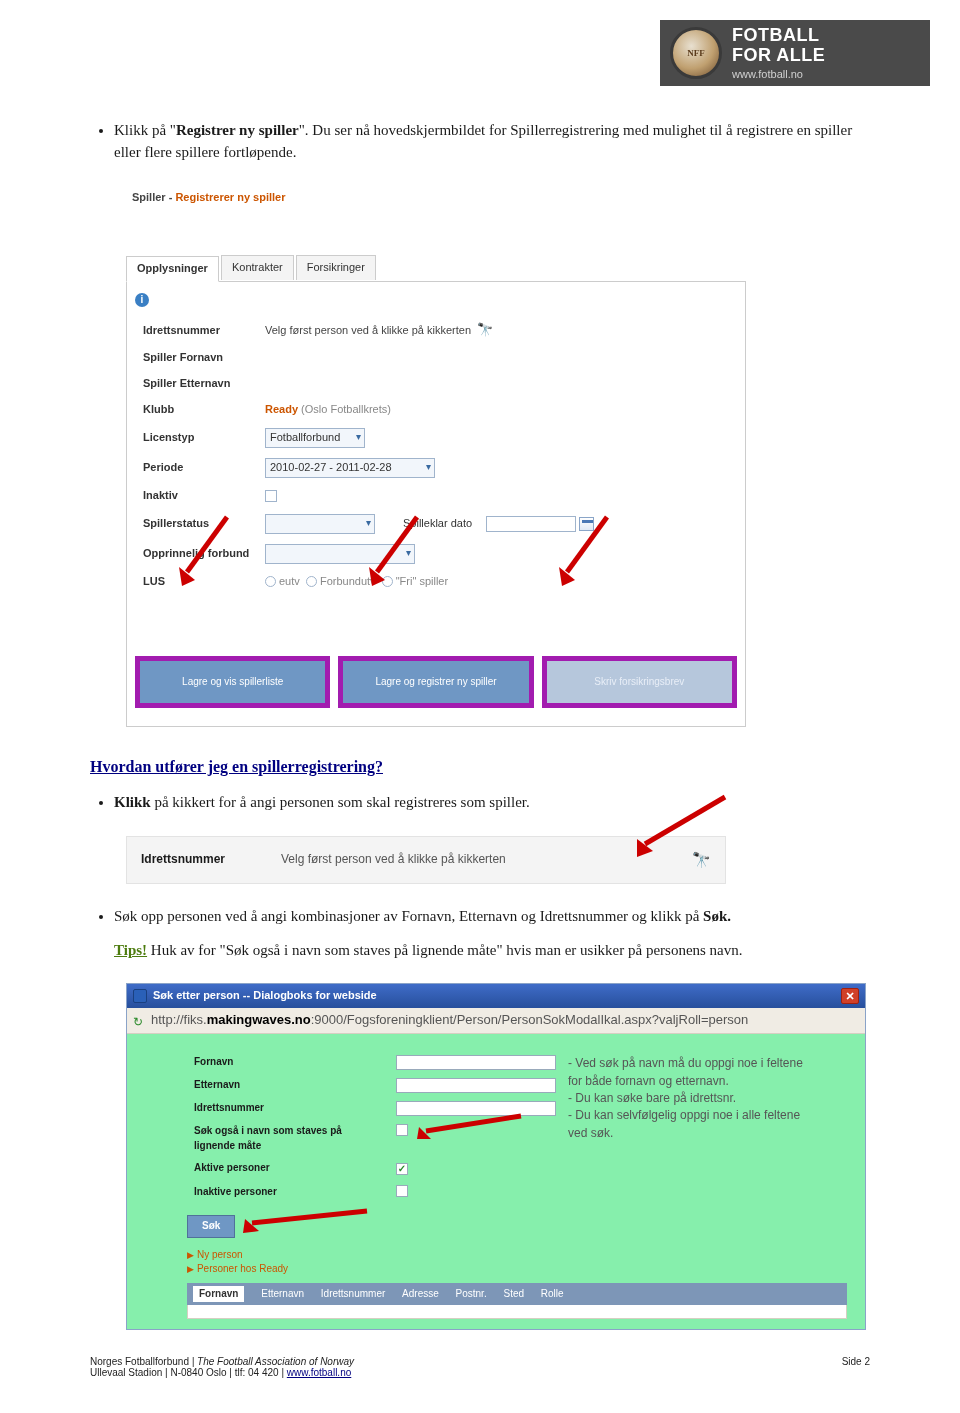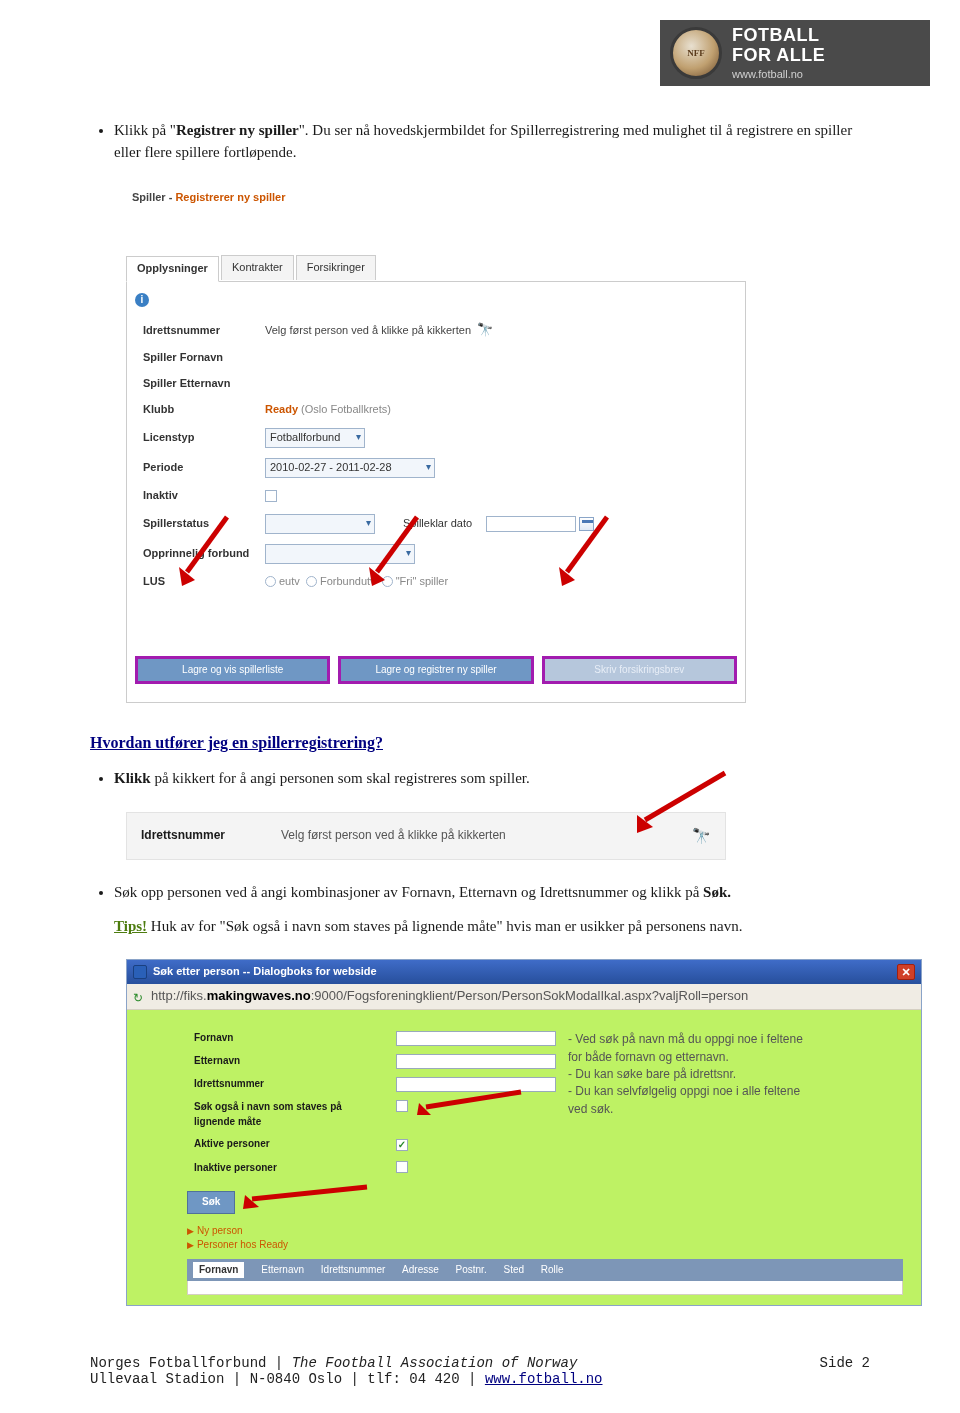--- a/index.html
+++ b/index.html
@@ -80,45 +80,45 @@
   .shot1 .orange { color:#cc5500; font-weight:bold;}
   .shot1 .grey   { color:#888;}
   .fake-select { display:inline-block; border:1px solid #a0b4cc; background:#f2f6fb; padding:1px 16px 1px 4px; position:relative; min-width:100px; font-size:11px;}
   .fake-select::after { content:"▾"; position:absolute; right:3px; top:1px; color:#3a6aa0; font-size:10px;}
   .fake-input { display:inline-block; border:1px solid #a0b4cc; background:#fff; min-width:90px; height:16px; vertical-align:middle;}
   .fake-check { display:inline-block; width:12px; height:12px; border:1px solid #a0b4cc; background:#fff; vertical-align:middle;}
   .fake-radio { display:inline-block; width:11px; height:11px; border:1px solid #a0b4cc; border-radius:50%; vertical-align:middle; margin-right:3px;}
   .shot1 .cal-icon { display:inline-block; width:15px; height:14px; border:1px solid #8aa5c8; background:linear-gradient(#fff,#dfe9f6); vertical-align:middle; position:relative;}
   .shot1 .cal-icon::before{content:""; position:absolute; top:2px; left:2px; width:11px; height:3px; background:#4a78b6;}
   .shot1 .btnrow { display:flex; gap:8px; margin-top:18px; position:relative;}
-  .shot1 .bluebtn { flex:1; background:#6f97c4; color:#fff; text-align:center; padding:4px 4px; font-size:10px; border:3px solid #a21caf; white-space:nowrap;}
+  .shot1 .bluebtn { flex:1; background:#6f97c4; color:#fff; text-align:center; padding:14px 4px; font-size:10px; border:5px solid #a21caf; white-space:nowrap;}
   .shot1 .bluebtn.muted { background:#b6c7dc; color:#e8eef7;}
 
   
   .shot2 {
     width: 600px;
     font-family: Arial, sans-serif;
     font-size: 12px;
     background: #f4f4f4;
     border:1px solid #e3e3e3;
     padding: 12px 14px;
     display:flex; align-items:center;
     position: relative;
   }
   .shot2 .lbl { font-weight:bold; width:140px;}
   .shot2 .hint2 { color:#555; flex:1;}
   .shot2 .binoc2 { color:#3a7fc4; font-size:15px; margin-left:6px;}
 
   
   .shot3 {
-    width: 796px;
+    width: 740px;
     font-family: Tahoma, Arial, sans-serif;
     font-size: 11px;
     border:1px solid #8aa3c8;
-    background:#bef264;
+    background:#86efac;
   }
   .shot3 .titlebar {
     background: linear-gradient(#3f6cc8, #274f9c);
     color:#fff;
     padding:4px 6px;
     display:flex; align-items:center;
     font-weight:bold;
   }
   .shot3 .titlebar .ie-icon { width:14px; height:14px; background:#2a60b8; border:1px solid #1a4080; margin-right:6px; display:inline-block; border-radius:2px;}
   .shot3 .titlebar .spacer { flex:1; }
@@ -141,26 +141,26 @@
   .shot3 .result-header { background:#7d96b7; color:#fff; font-size:10px; padding:3px 6px; margin-top:6px;}
   .shot3 .result-header span { display:inline-block; margin-right:14px;}
   .shot3 .result-header span.first { background:#fff; color:#333; padding:1px 6px; font-weight:bold;}
 
   
   .arrow-svg line { stroke:#cc0000; stroke-width:5;}
   .arrow-svg polygon { fill:#cc0000;}
 
   .footer {
     position: absolute;
-    bottom: 26px;
+    bottom: 35px;
     left: 90px;
     right: 90px;
-    font-size: 14px;
+    font-size: 10px;
     color: #222;
-    font-family: Liberation Mono, monospace;
+    font-family: Liberation Sans, sans-serif;
   }
   .footer .left { float:left;}
   .footer .right { float:right;}
   .footer .italic { font-style: italic; }
   .footer a { color:#000080; text-decoration: underline;}
 </style>
 </head>
 <body>
 
 <div class="header-banner">

